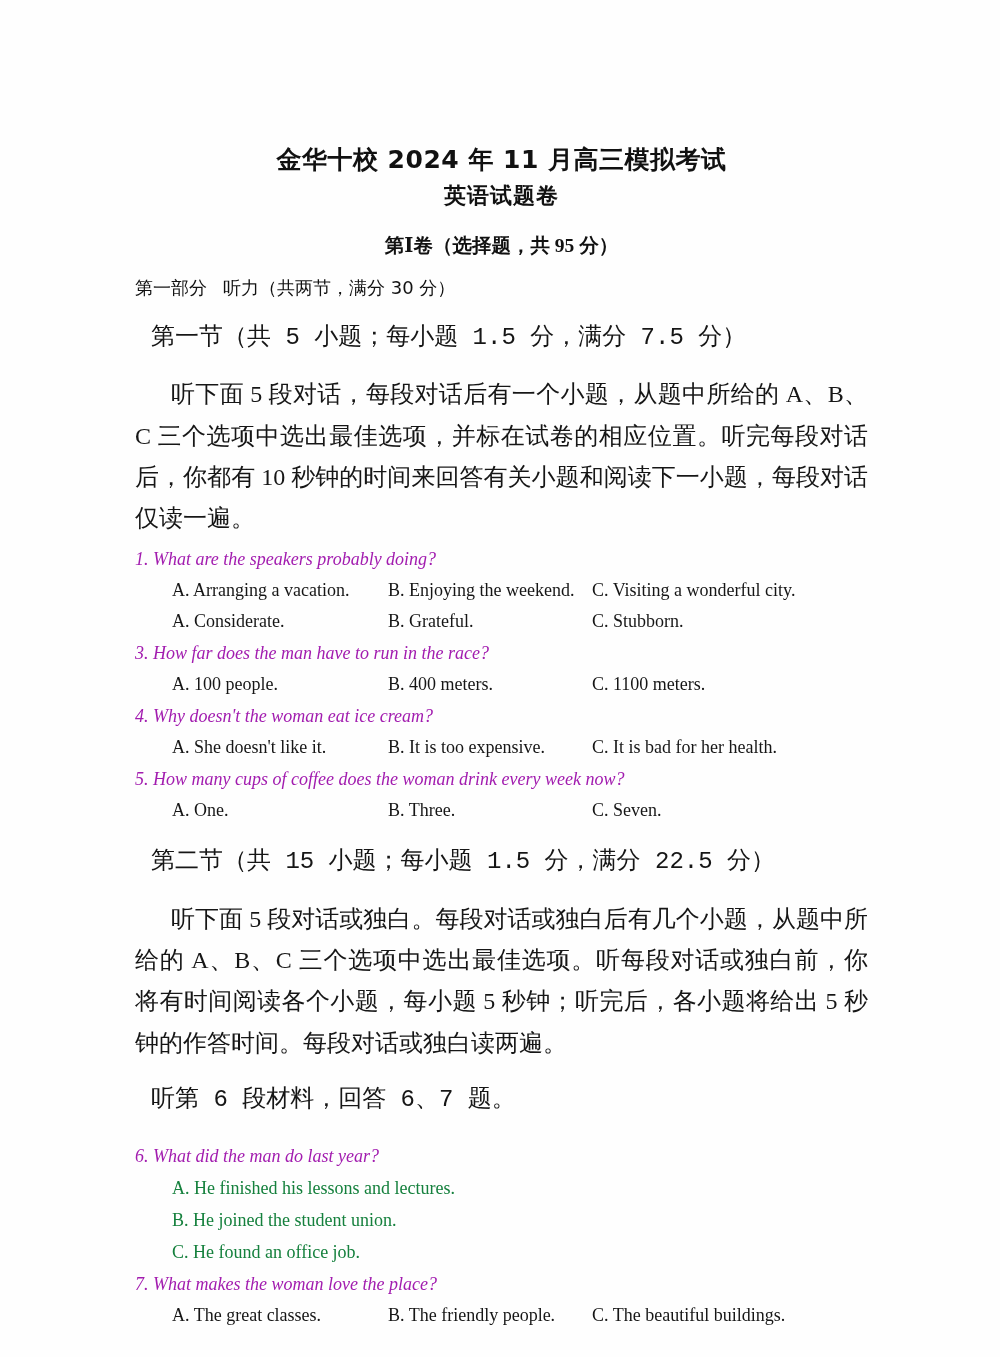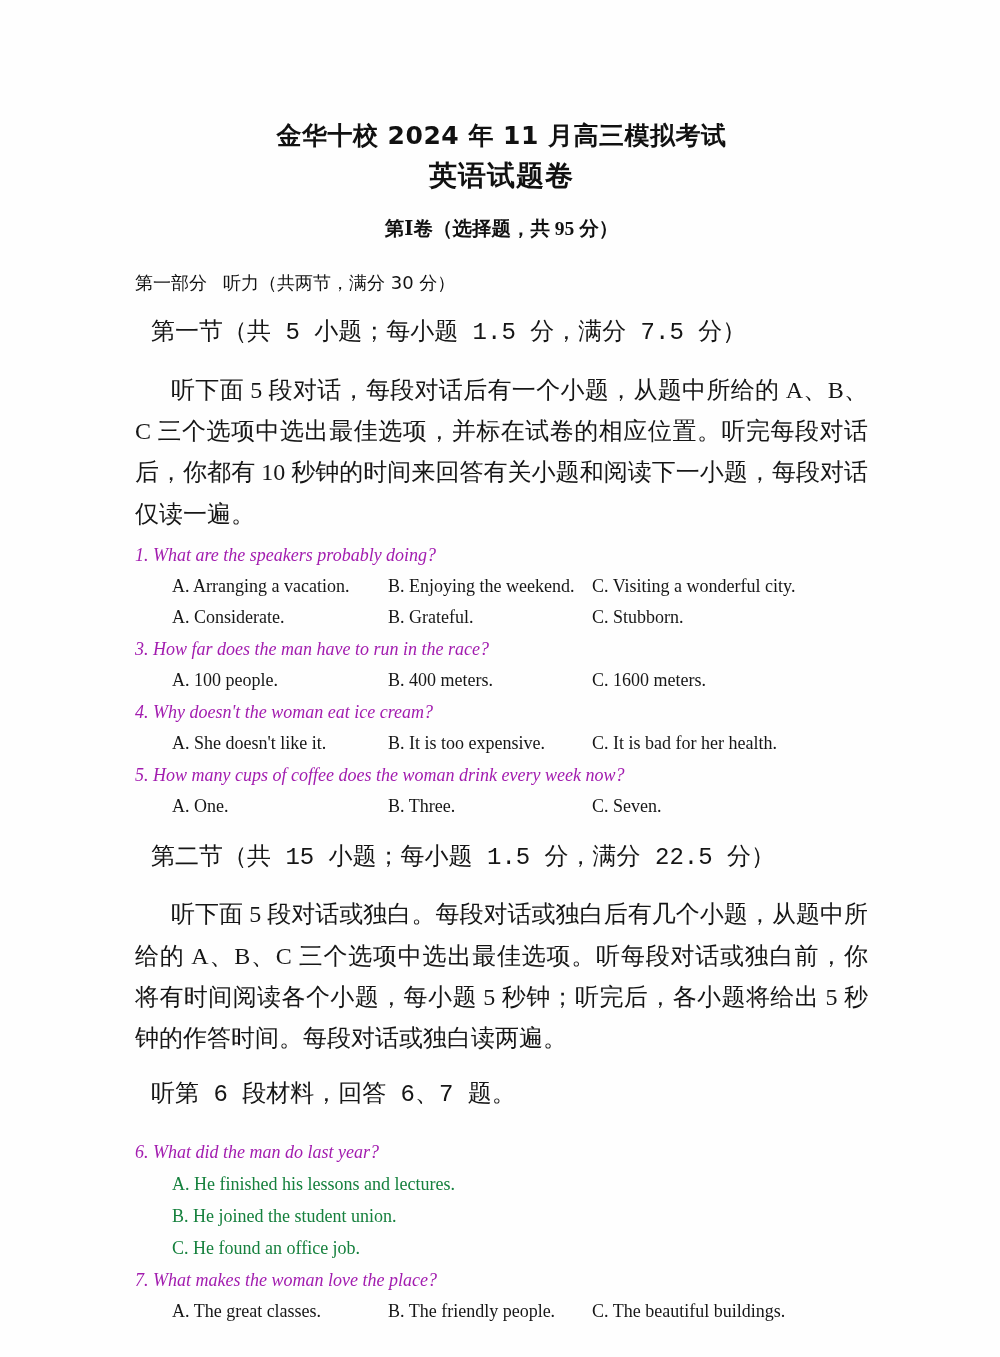--- a/index.html
+++ b/index.html
@@ -21,40 +21,40 @@
     left: 0; top: 0;
     width: 1000px;
     height: 1357px;
     background: #fefefe;
   }
 
   
   .content {
     position: absolute;
     left: 135px;
-    top: 120px;
+    top: 144px;
     width: 733px;
   }
 
   
   .doc-title {
     text-align: center;
     font-family: "DejaVu Sans", "Liberation Sans", sans-serif;
     font-weight: 700;
     font-size: 25px;
     letter-spacing: 0.5px;
     line-height: 1.28;
     margin: 0 0 6px 0;
     color: #111;
   }
   .doc-subtitle {
     text-align: center;
     font-family: "Liberation Serif", "DejaVu Serif", serif;
     font-weight: 700;
-    font-size: 28px;
+    font-size: 22px;
     letter-spacing: 1px;
     line-height: 1.25;
     margin: 0 0 12px 0;
     color: #111;
   }
 
   
   .intro {
     font-family: "Liberation Serif", "DejaVu Serif", serif;
     font-style: italic;
@@ -66,21 +66,21 @@
   .intro .l1 { text-indent: 33px; display: block; }
   .intro .l2 { display: block; }
 
   
   .vol-heading {
     text-align: center;
     font-family: "Liberation Serif", "DejaVu Serif", serif;
     font-weight: 600;
     font-size: 19.5px;
     line-height: 1.4;
-    margin: 22px 0 26px 0;
+    margin: 22px 0 14px 0;
     color: #111;
   }
 
   
   .part-heading {
     font-family: "DejaVu Sans", "Liberation Sans", sans-serif;
     font-weight: 400;
     font-size: 18px;
     line-height: 1.62;
     color: #111;
@@ -182,21 +182,21 @@
       <span class="opt c">C. Stubborn.</span>
     </div>
 
     <div class="q">
       <span>3.</span>
       <span>How far does the man have to run in the race?</span>
     </div>
     <div class="opts">
       <span class="opt a">A. 100 people.</span>
       <span class="opt b">B. 400 meters.</span>
-      <span class="opt c">C. 1600 meters.</span>
+      <span class="opt c">C. 1100 meters.</span>
     </div>
 
     <div class="q">
       <span>4.</span>
       <span>Why doesn't the woman eat ice cream?</span>
     </div>
     <div class="opts">
       <span class="opt a">A. She doesn't like it.</span>
       <span class="opt b">B. It is too expensive.</span>
       <span class="opt c">C. It is bad for her health.</span>

